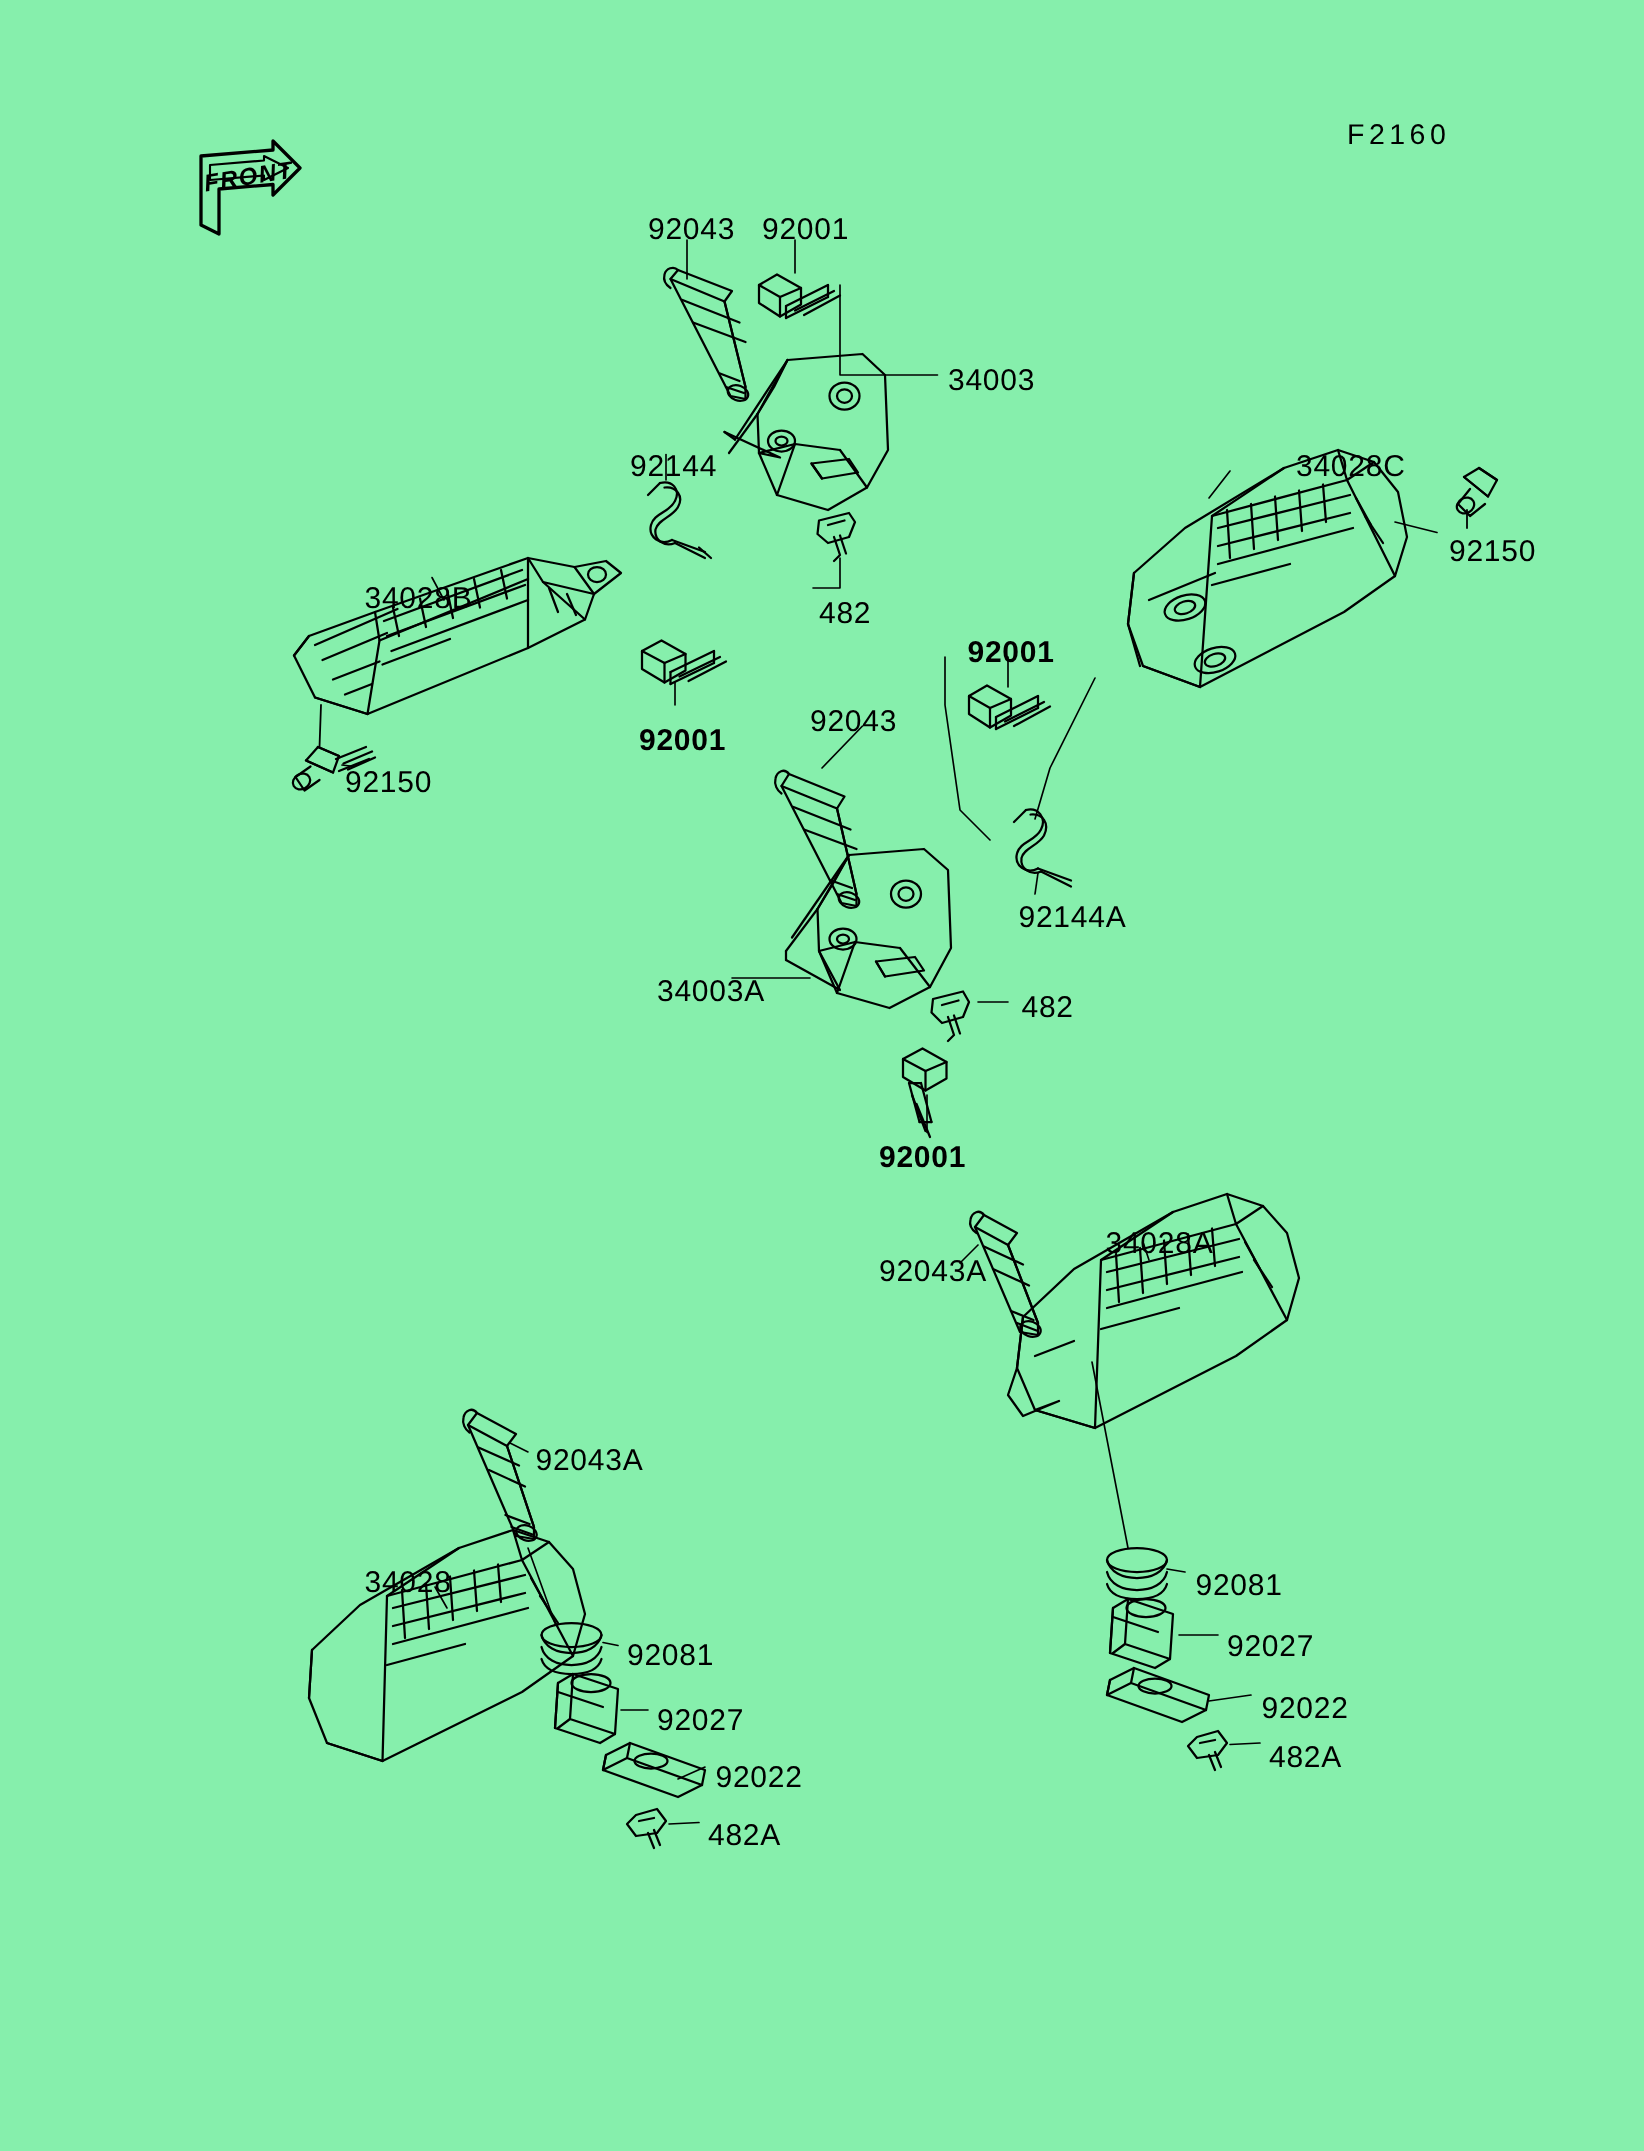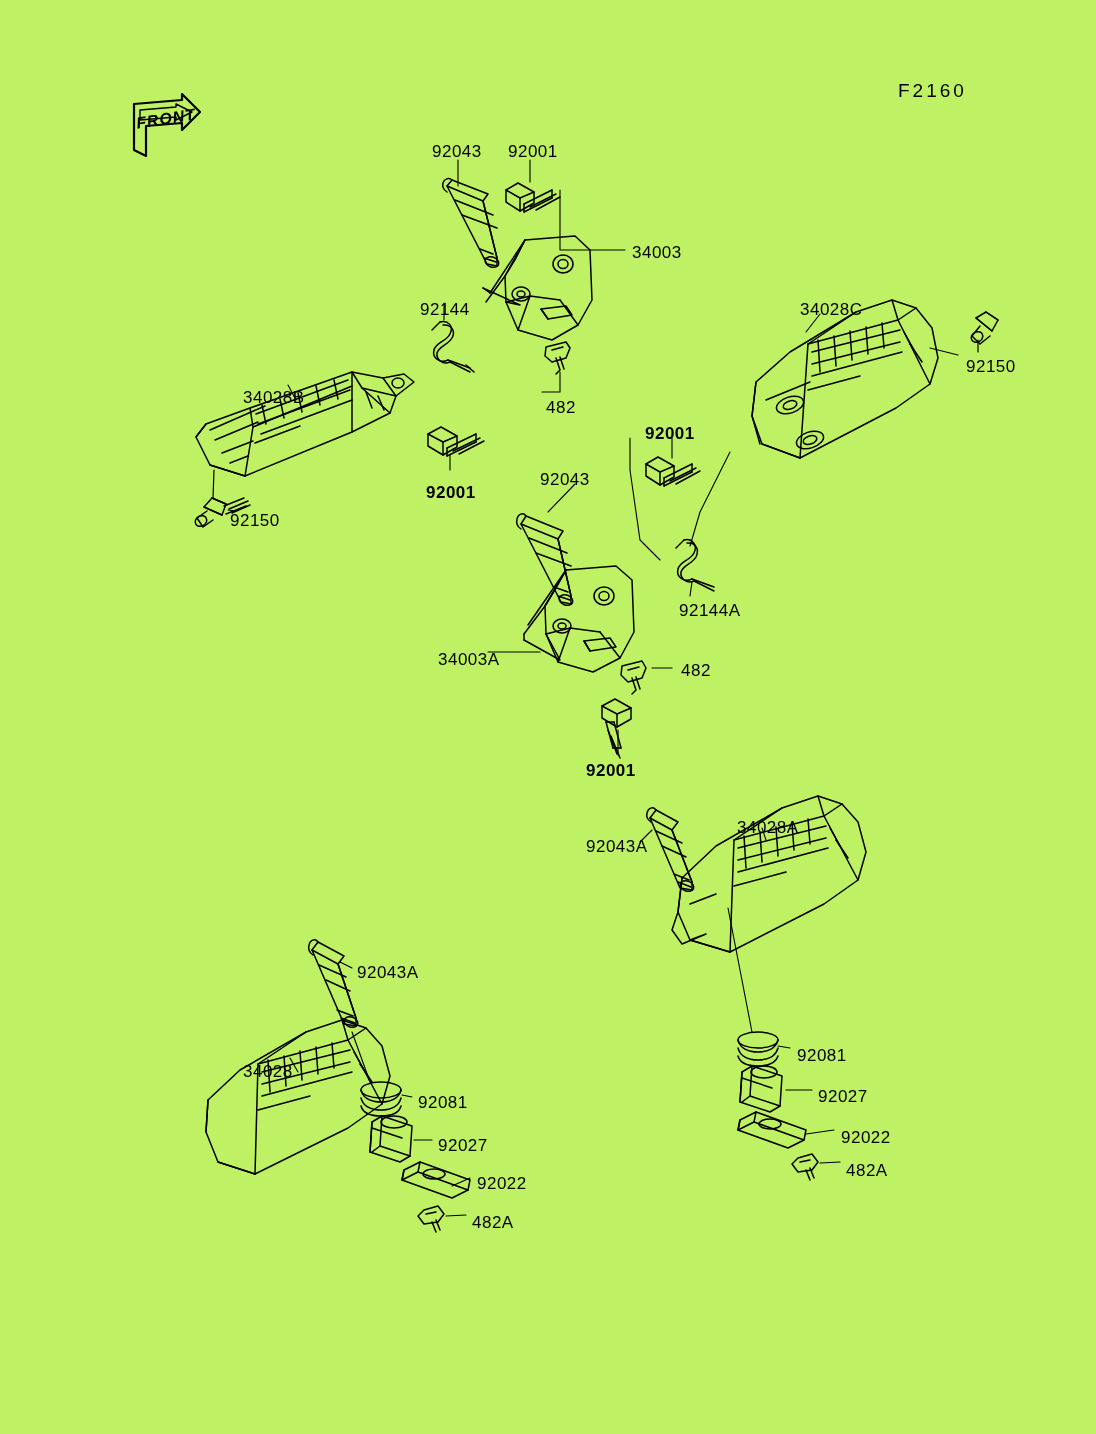--- a/index.html
+++ b/index.html
@@ -7,35 +7,35 @@
     padding: 0;
     background: #ffffff;
   }
   body {
     font-family: "Liberation Sans", sans-serif;
   }
   #sheet {
     position: relative;
     width: 1096px;
     height: 1434px;
-    background: #bef264;
+    background: #86efac;
     overflow: hidden;
   }
   .dwg-code {
     position: absolute;
     font-family: "Liberation Sans", sans-serif;
     font-size: 19px;
     letter-spacing: 3px;
     color: #000;
     font-weight: 500;
   }
   .lbl {
     position: absolute;
     font-family: "Liberation Sans", sans-serif;
-    font-size: 17px;
+    font-size: 20px;
     color: #000;
     white-space: nowrap;
     letter-spacing: 0.5px;
   }
   .lbl.bold {
     font-weight: bold;
   }
   svg.layer {
     position: absolute;
     left: 0;
@@ -473,38 +473,38 @@
       </g>
 
     </g>
   </svg>
 
   <div id="label-layer">
       <div class="lbl" style="left: 432px; top: 142px;">92043</div>
       <div class="lbl" style="left: 508px; top: 142px;">92001</div>
       <div class="lbl" style="left: 632px; top: 243px; text-align: center;">34003</div>
       <div class="lbl" style="left: 420px; top: 300px;">92144</div>
-      <div class="lbl" style="left: 800px; top: 300px;">34028C</div>
+      <div class="lbl" style="left: 864px; top: 300px;">34028C</div>
       <div class="lbl" style="left: 966px; top: 357px;">92150</div>
       <div class="lbl" style="left: 243px; top: 371px; margin-top: 17px;">34028B</div>
       <div class="lbl" style="left: 546px; top: 398px;">482</div>
       <div class="lbl bold" style="left: 645px; top: 424px;">92001</div>
       <div class="lbl bold" style="left: 426px; top: 483px;">92001</div>
       <div class="lbl" style="left: 540px; top: 470px;">92043</div>
       <div class="lbl" style="left: 230px; top: 511px;">92150</div>
       <div class="lbl" style="left: 679px; top: 601px;">92144A</div>
       <div class="lbl" style="left: 438px; top: 650px;">34003A</div>
       <div class="lbl" style="left: 681px; top: 661px;">482</div>
       <div class="lbl bold" style="left: 586px; top: 761px;">92001</div>
       <div class="lbl" style="left: 737px; top: 818px;">34028A</div>
       <div class="lbl" style="left: 586px; top: 837px;">92043A</div>
       <div class="lbl" style="left: 797px; top: 1046px;">92081</div>
       <div class="lbl" style="left: 357px; top: 963px;">92043A</div>
       <div class="lbl" style="left: 818px; top: 1087px;">92027</div>
-      <div class="lbl" style="left: 243px; top: 1044px; margin-top: 18px;">34028</div>
+      <div class="lbl" style="left: 243px; top: 1044px;">34028</div>
       <div class="lbl" style="left: 841px; top: 1128px;">92022</div>
       <div class="lbl" style="left: 846px; top: 1161px;">482A</div>
       <div class="lbl" style="left: 418px; top: 1093px;">92081</div>
       <div class="lbl" style="left: 438px; top: 1136px;">92027</div>
       <div class="lbl" style="left: 477px; top: 1174px;">92022</div>
       <div class="lbl" style="left: 472px; top: 1213px;">482A</div>
     </div>
 
 </div>
 

